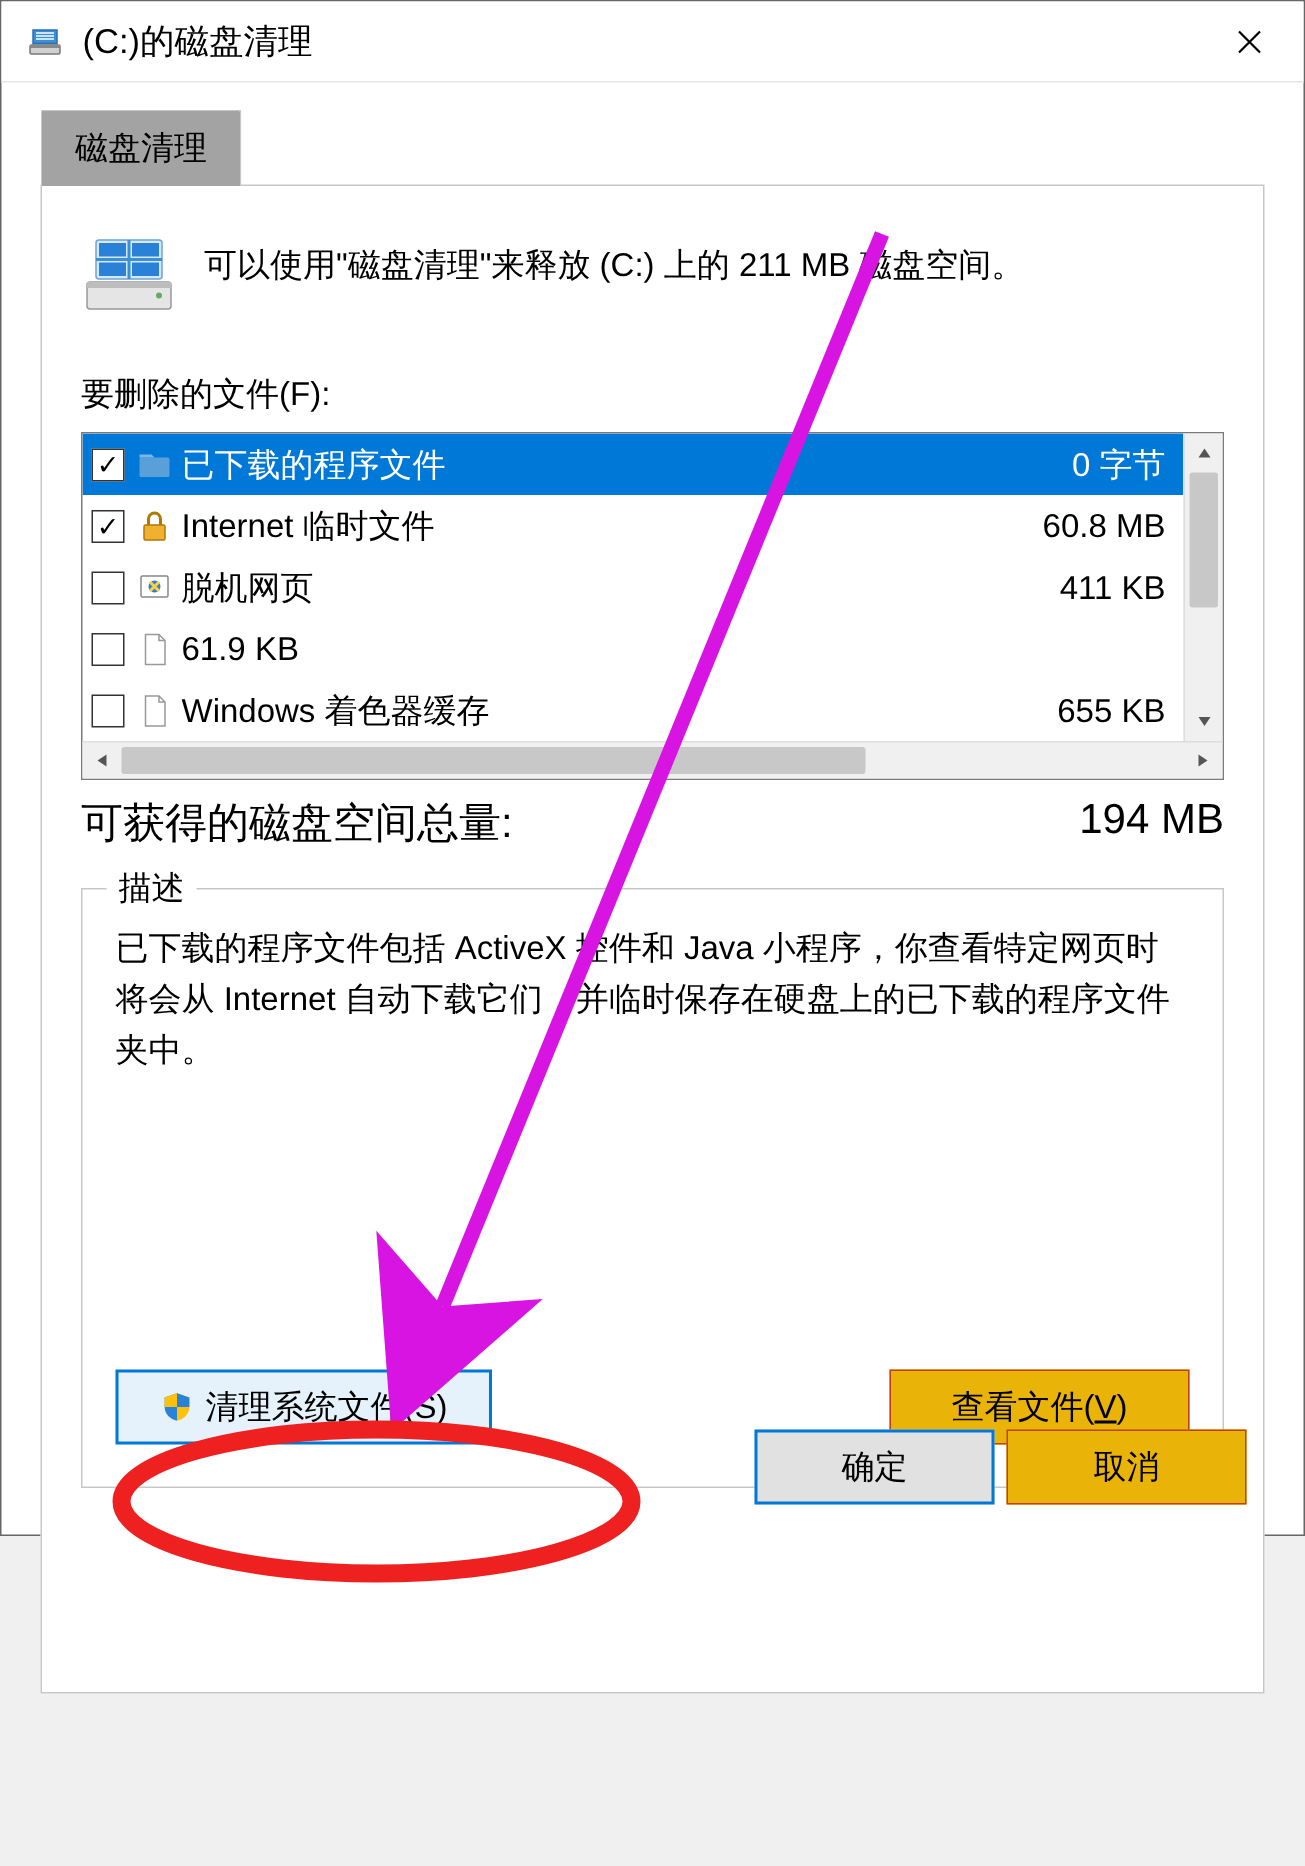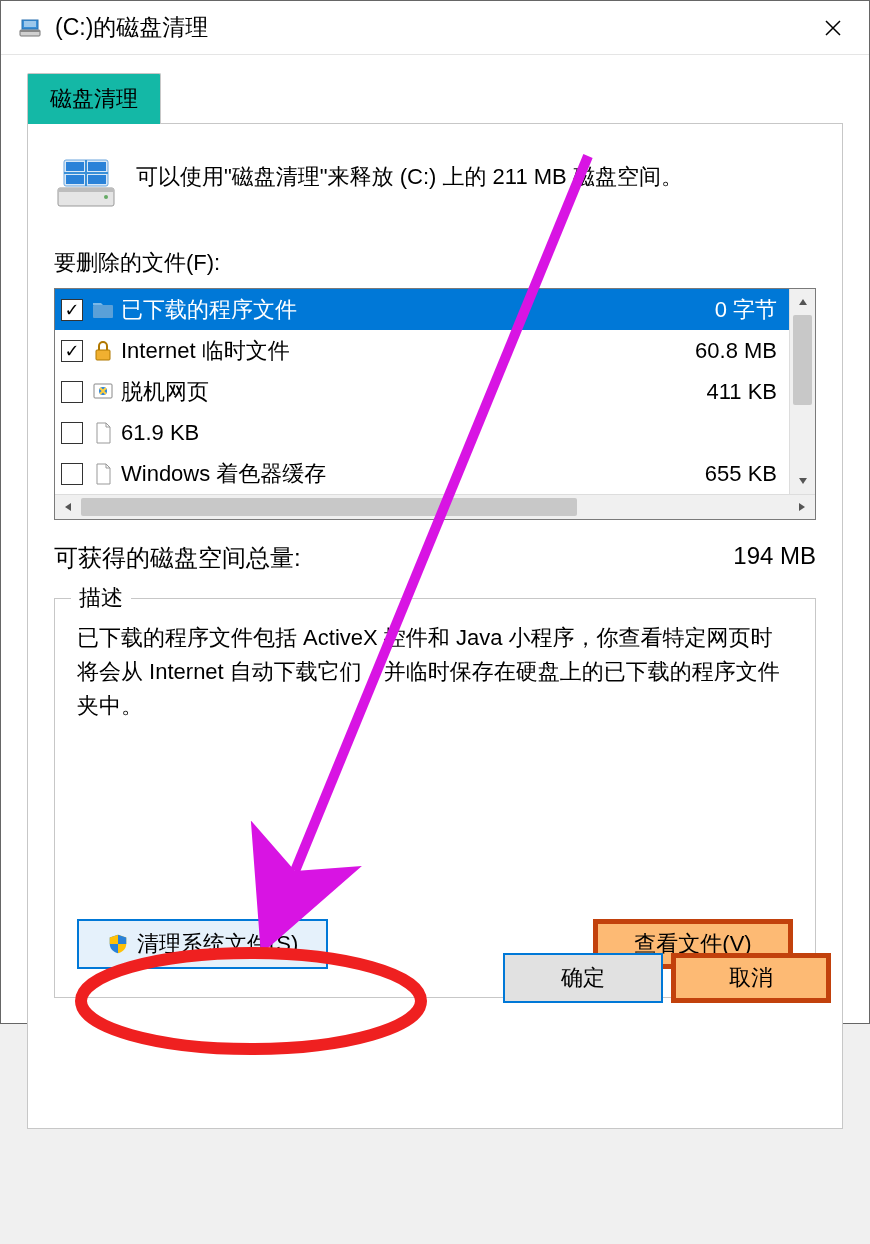--- a/index.html
+++ b/index.html
@@ -38,21 +38,21 @@
   .close-btn {
     width: 56px; height: 42px;
     display: flex; align-items: center; justify-content: center;
     font-size: 24px; color: #333; cursor: pointer;
   }
   .content { padding: 18px 26px 20px 26px; }
   .tab-container { }
   .tab-header { display: flex; }
   .tab {
     padding: 10px 22px;
-    background: #14b8a6;
+    background: #a3a3a3;
     border: 1px solid #c7c7c7;
     border-bottom: none;
     border-radius: 2px 2px 0 0;
     position: relative;
     z-index: 2;
     font-size: 22px;
   }
   .tab-body {
     border: 1px solid #c7c7c7;
     margin-top: -1px;
@@ -125,21 +125,21 @@
     display: flex; align-items: center; justify-content: center;
     font-size: 14px; color: #555;
   }
   .hscroll-track { flex: 1; position: relative; }
   .hscroll-thumb {
     position: absolute; top: 3px; bottom: 3px; left: 0; width: 70%;
     background: #c8c8c8; border-radius: 2px;
   }
   .total-row {
     display: flex; justify-content: space-between;
-    margin-top: 22px; font-size: 24px;
+    margin-top: 10px; font-size: 28px;
   }
   .desc-group {
     border: 1px solid #c7c7c7;
     margin-top: 24px;
     padding: 22px 22px 30px 22px;
     position: relative;
     height: 400px;
   }
   .desc-legend {
     position: absolute; top: -16px; left: 16px;
@@ -147,22 +147,22 @@
   }
   .desc-text { font-size: 22px; line-height: 1.55; }
   .desc-buttons {
     position: absolute;
     left: 22px; right: 22px; bottom: 28px;
     display: flex; justify-content: space-between; align-items: flex-start;
   }
   .win-button {
     height: 50px;
     padding: 0 28px;
-    background: #fdba74;
-    border: 5px solid #c2410c;
+    background: #eab308;
+    border: 1px solid #c2410c;
     font-size: 22px;
     font-family: inherit;
     cursor: pointer;
     display: inline-flex; align-items: center; gap: 8px;
     min-width: 200px;
     justify-content: center;
   }
   .win-button.highlight {
     background: #e5f1fb;
     border: 2px solid #0078d7;

